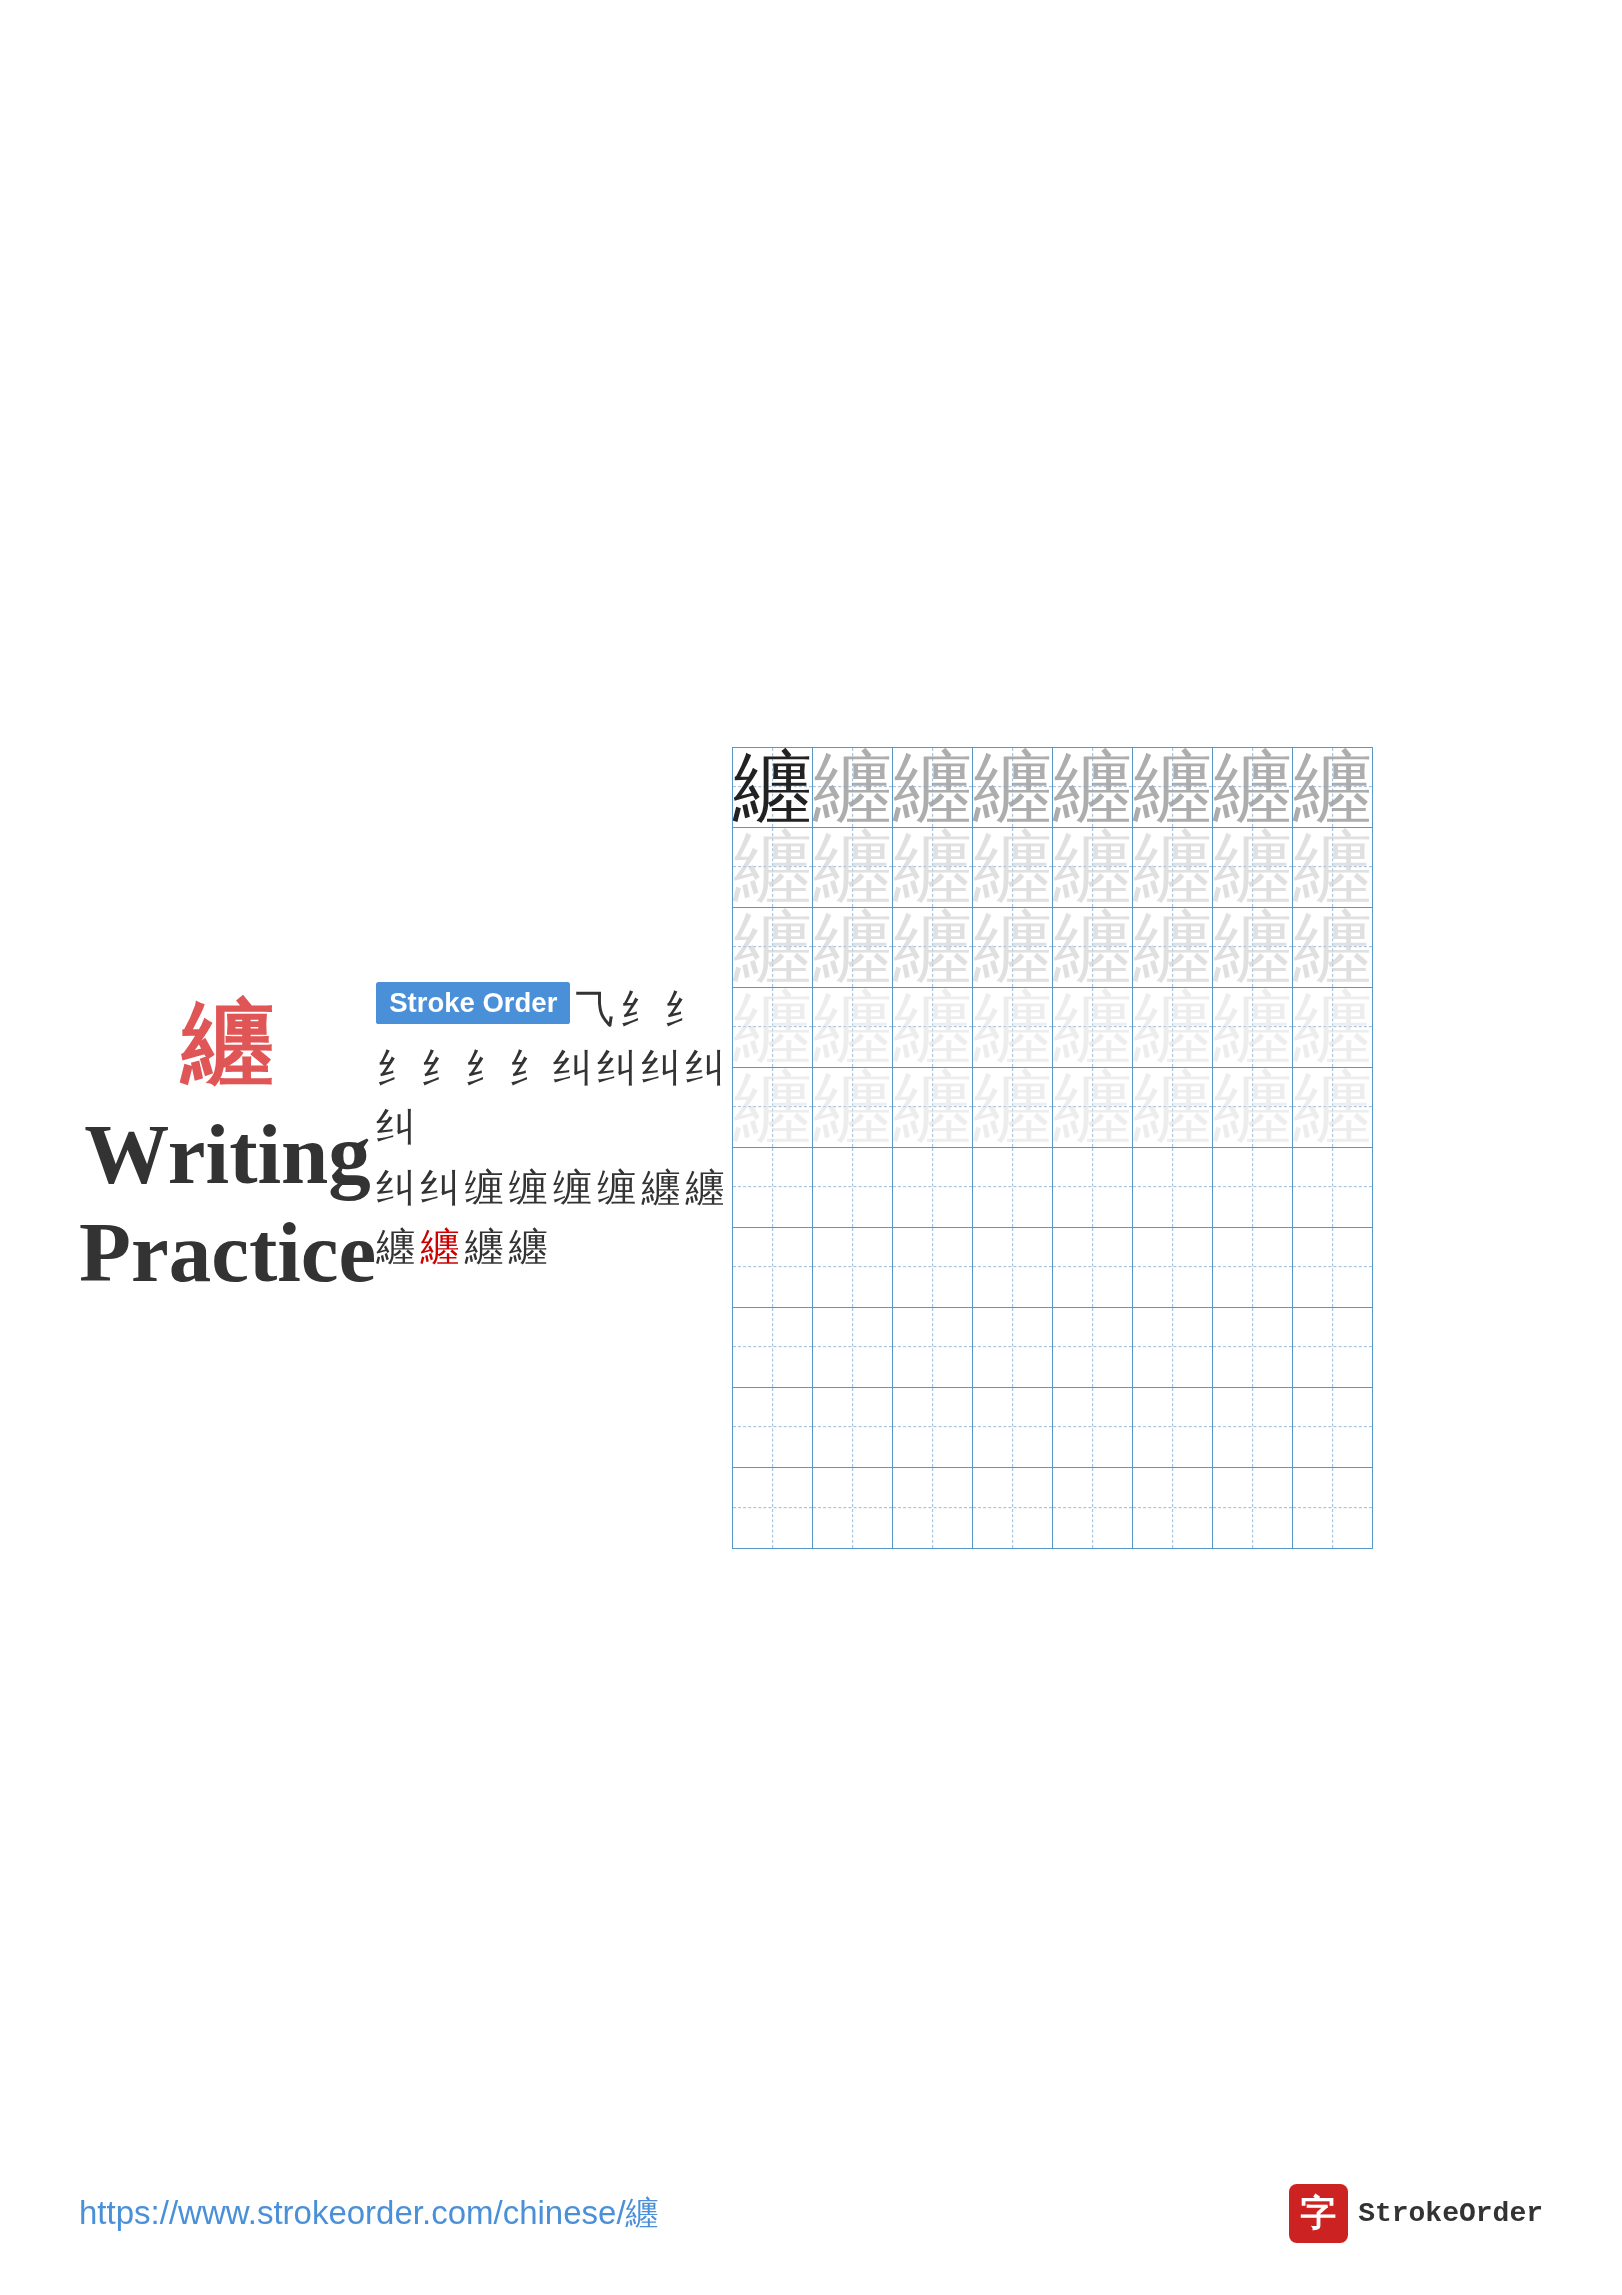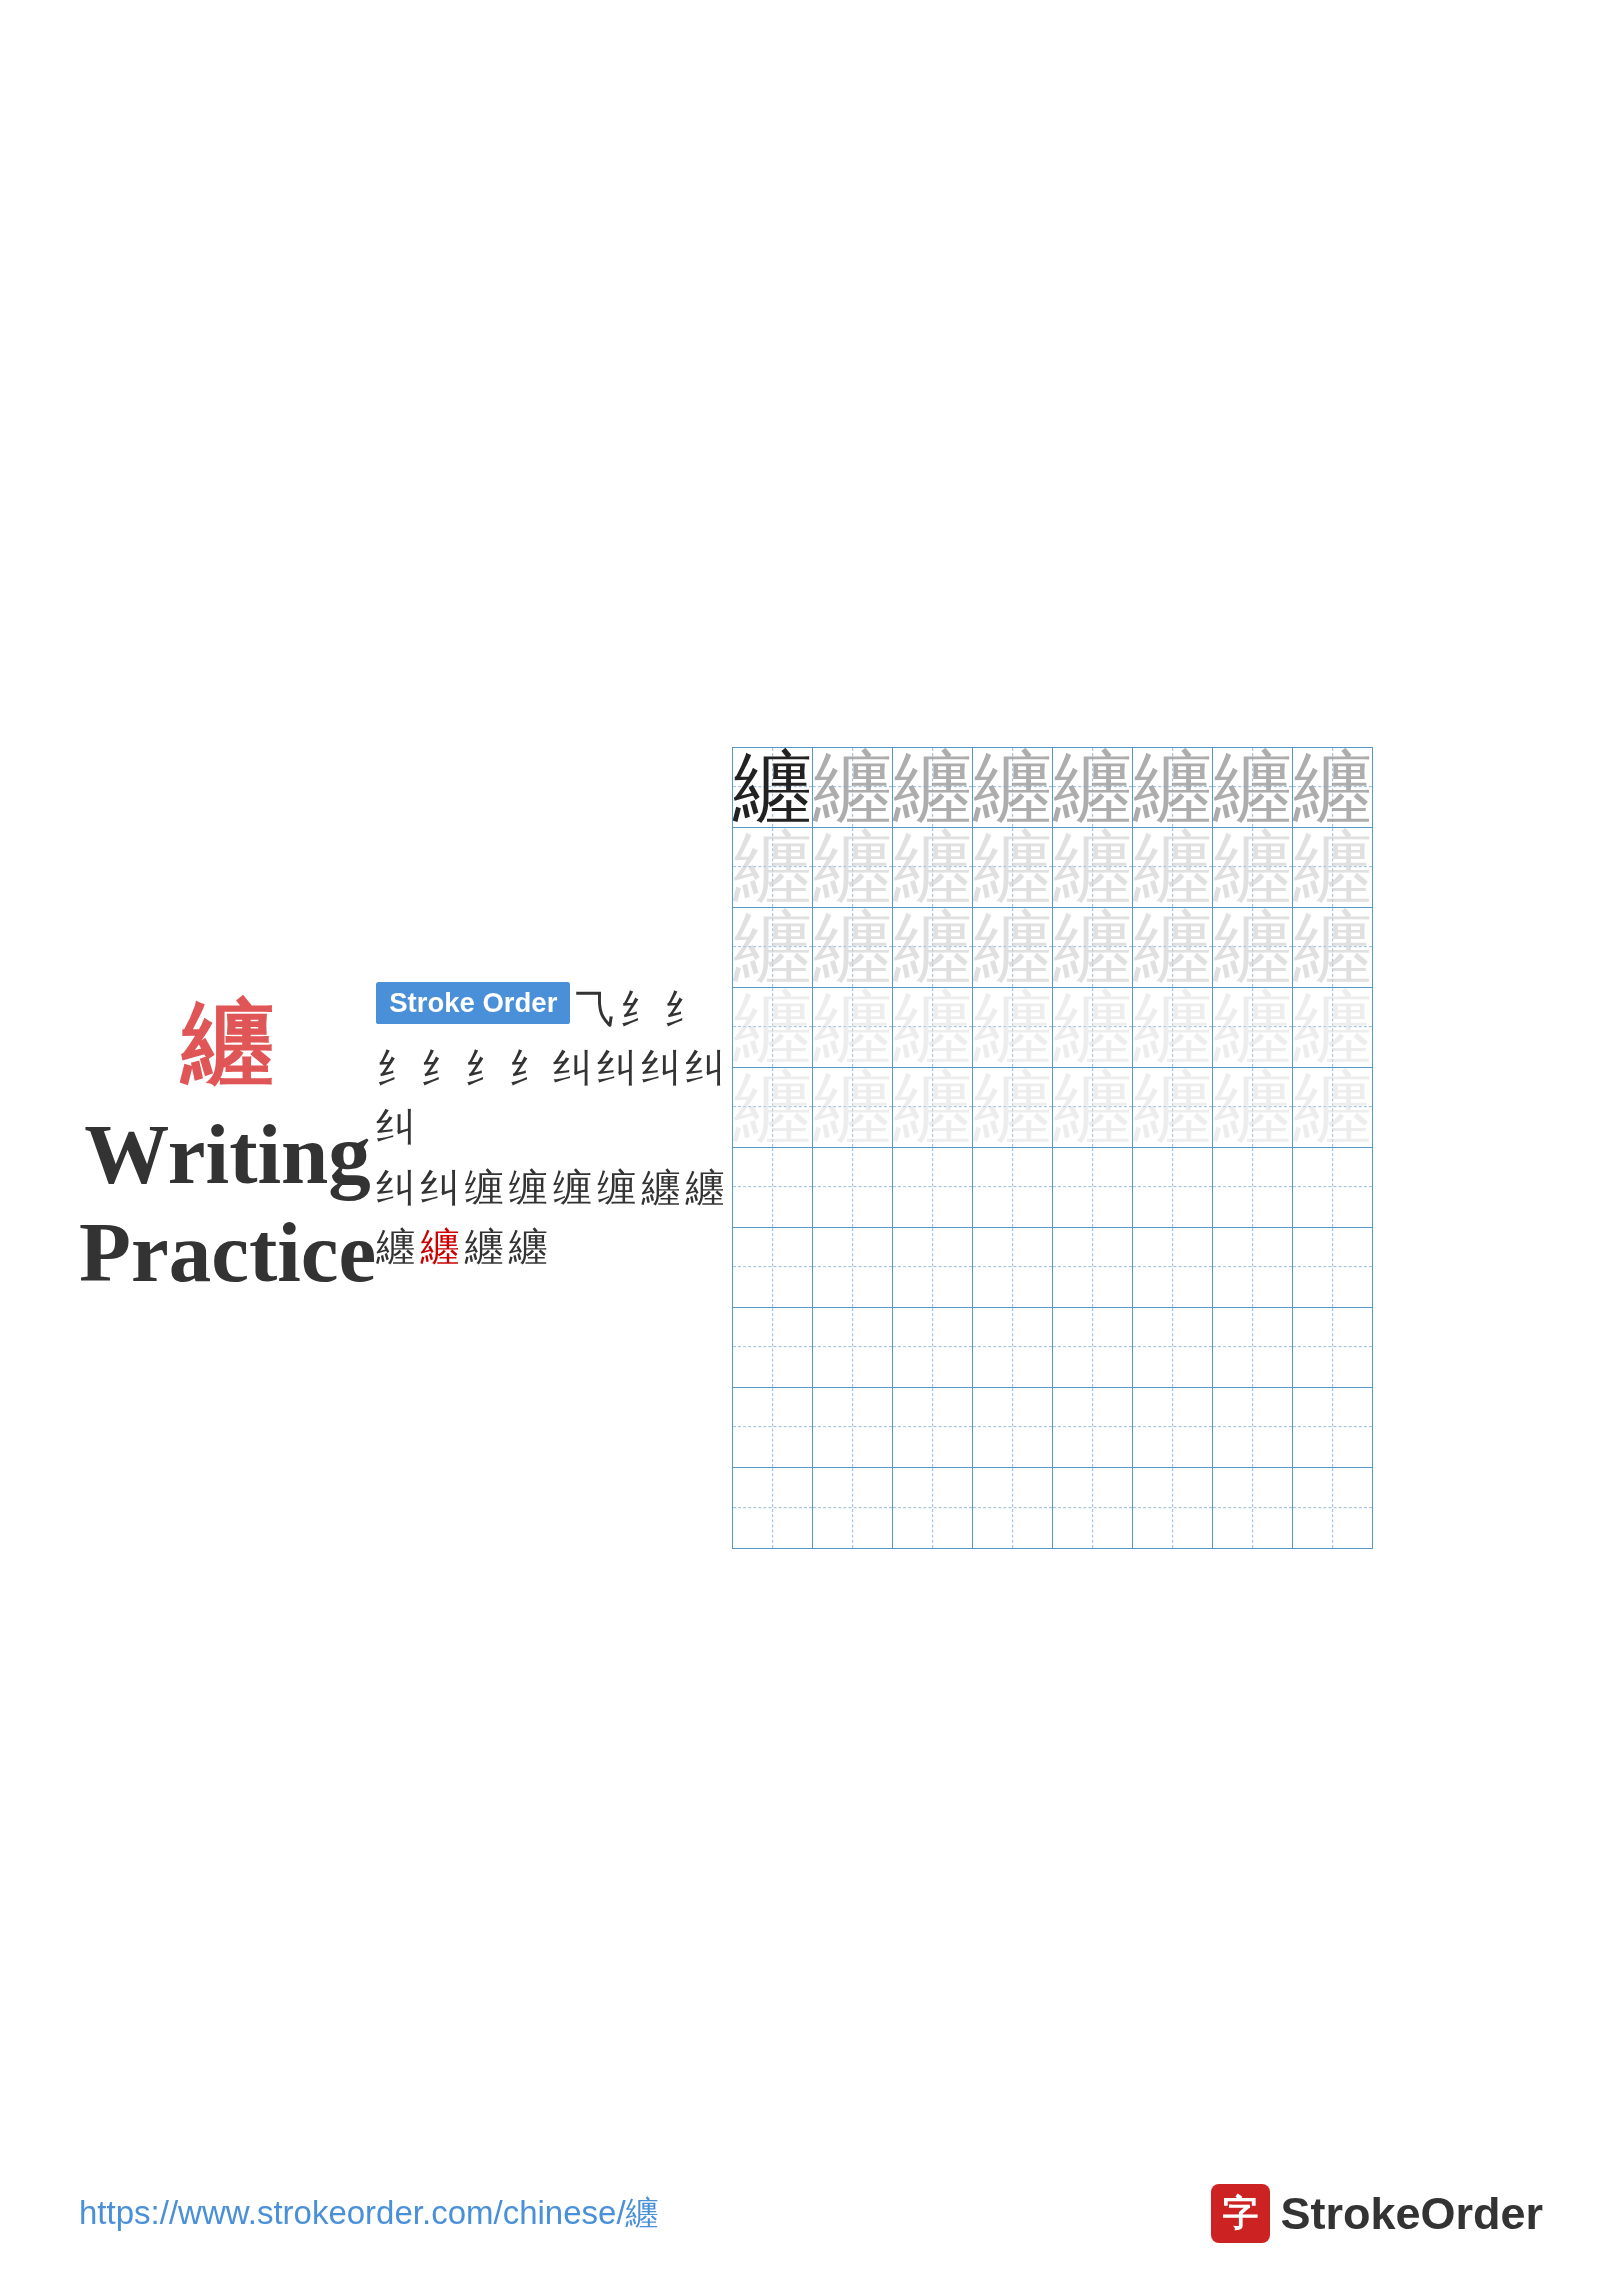--- a/index.html
+++ b/index.html
@@ -189,24 +189,24 @@
       display: flex;
       align-items: center;
       justify-content: center;
       color: white;
       font-size: 36px;
       font-family: serif;
       font-weight: bold;
     }
 
     .footer-logo-text {
-      font-size: 45px;
+      font-size: 28px;
       font-weight: bold;
       color: #333;
-      font-family: Liberation Sans, sans-serif;
+      font-family: Liberation Mono, monospace;
     }
   </style>
 </head>
 <body>
 
 <div class="page">
 
   <div class="title-section">
     <span class="title-text">
       <span class="title-char">纏</span>

